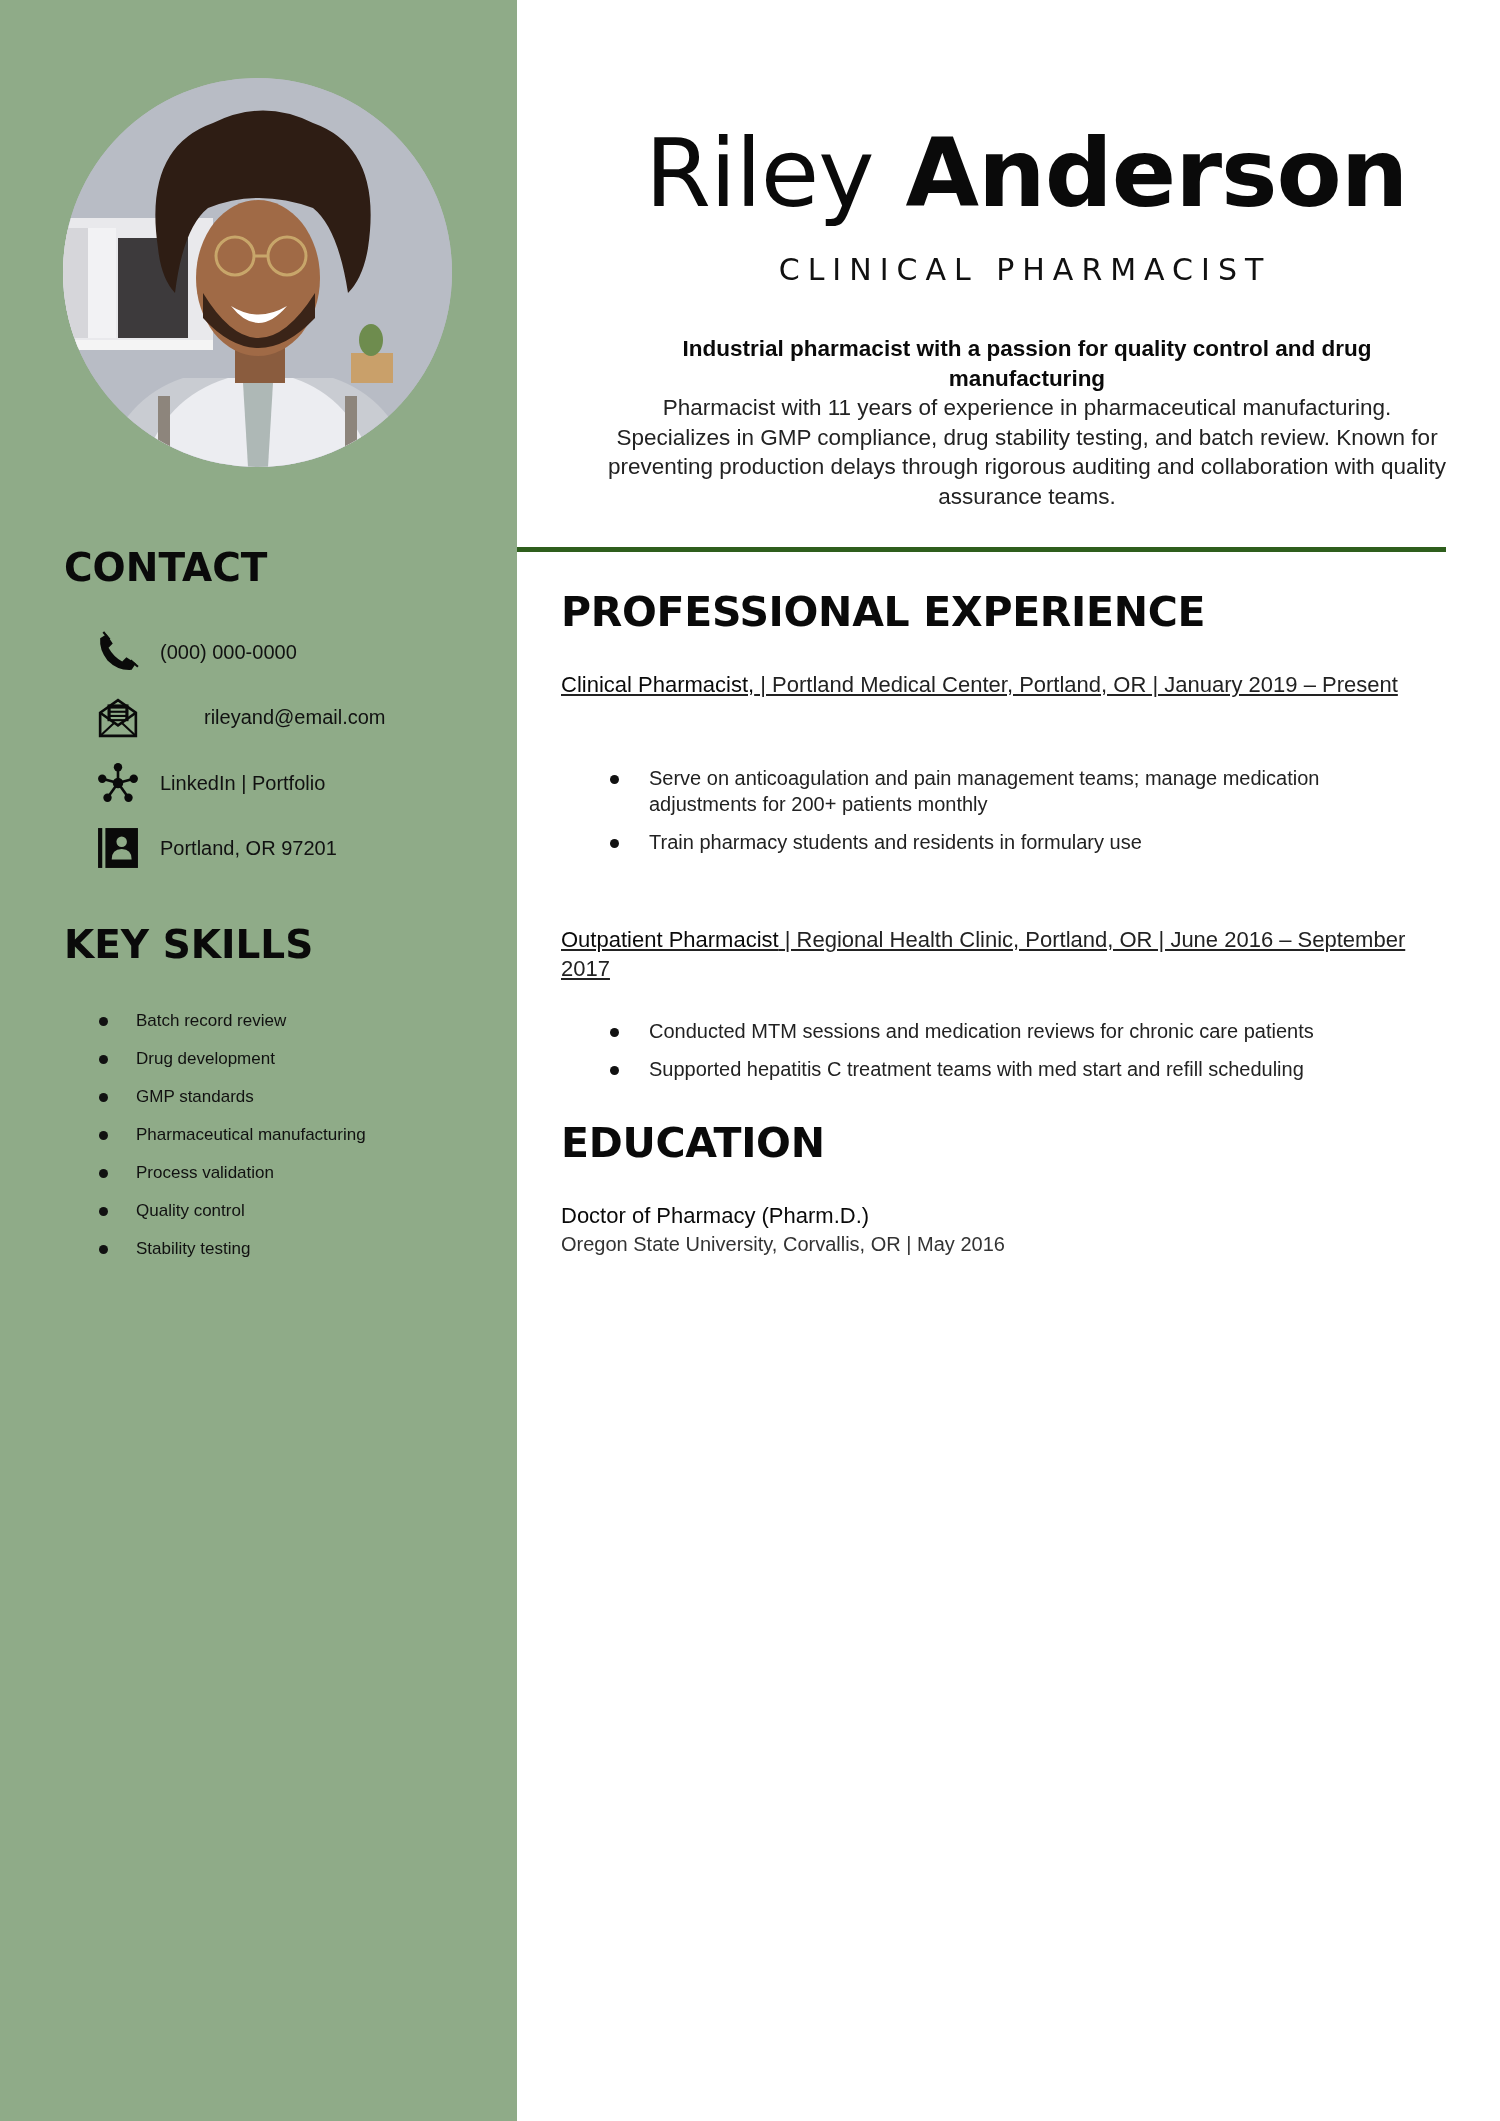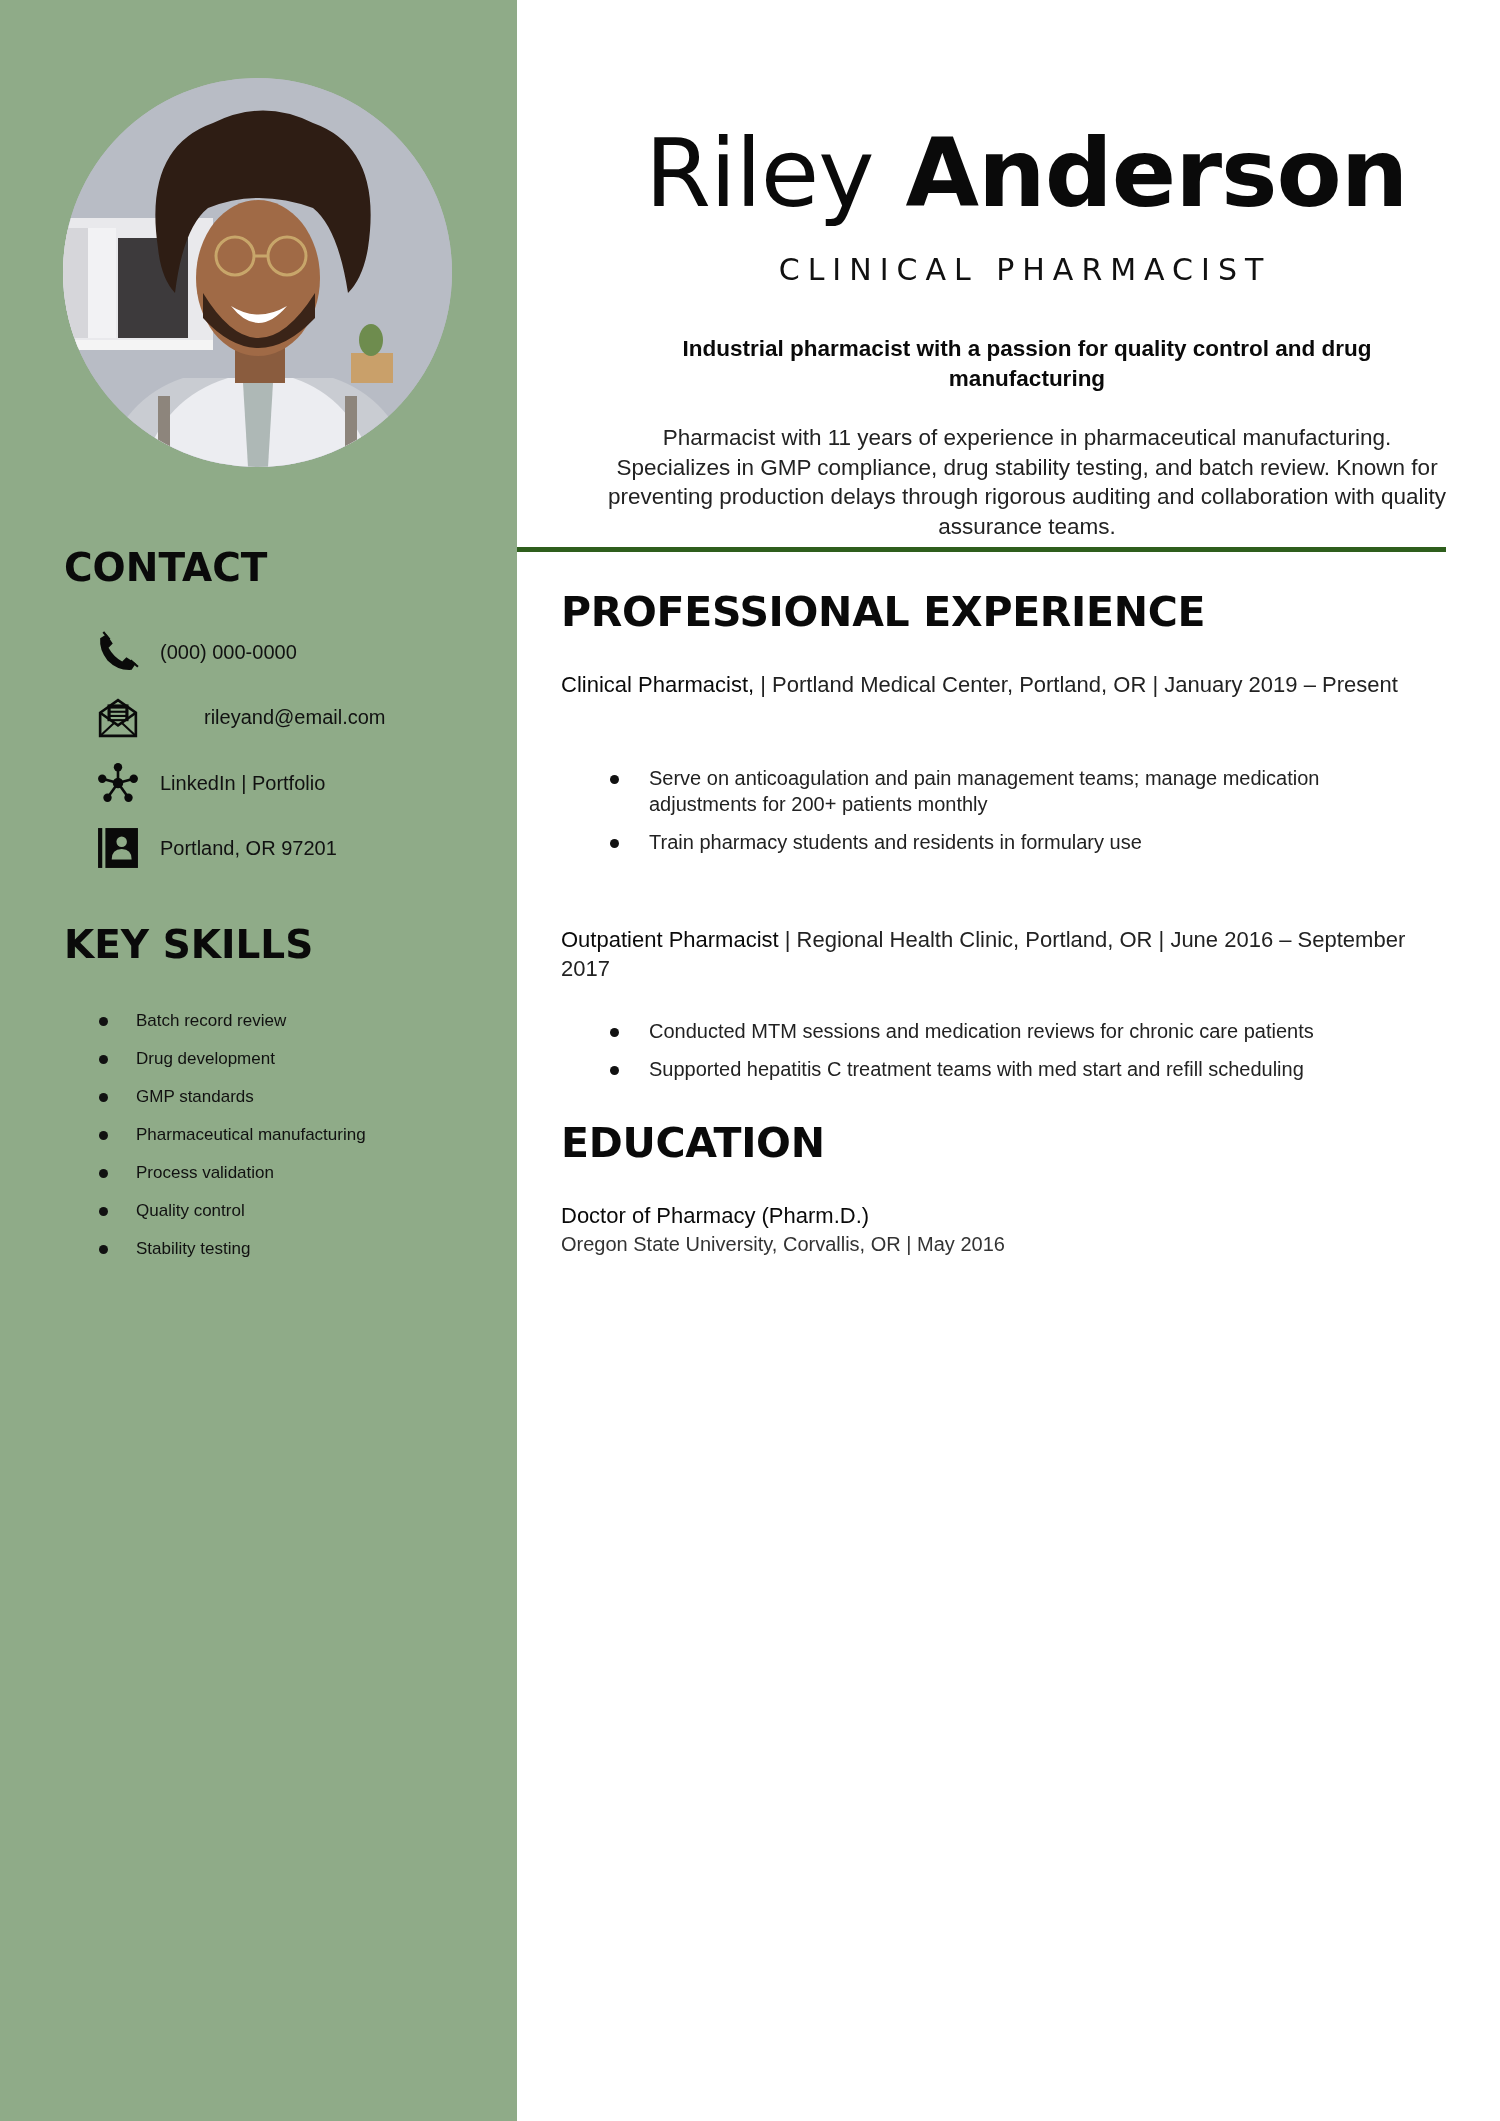--- a/index.html
+++ b/index.html
@@ -49,32 +49,32 @@
   .name .last { font-weight: bold; }
   .job-title {
     position: absolute; left: 128px; top: 252px; width: 760px; text-align: center;
     font-family: "DejaVu Sans", sans-serif; font-size: 30px; letter-spacing: 8px; color: #111;
   }
   .summary {
     position: absolute; left: 90px; top: 334px; width: 840px; text-align: center;
     font-size: 22.5px; line-height: 29.5px; color: #222;
   }
   .summary .headline { font-weight: bold; color: #0a0a0a; }
-  .summary .body { font-weight: normal; margin-top: 30px; }
+  .summary .body { font-weight: normal; }
 
   .divider {
     position: absolute; left: 0; top: 547px; width: 929px; height: 5px; background: #2e5e1c;
   }
   .sec-heading {
     position: absolute; left: 44px;
     font-family: "DejaVu Sans", sans-serif; font-weight: bold; font-size: 41px;
     color: #0a0a0a; letter-spacing: -0.3px;
   }
   .job-line {
-    position: absolute; left: 44px; width: 860px; font-size: 22px; line-height: 29px; color: #222;
+    position: absolute; left: 44px; width: 860px; font-size: 22px; line-height: 29px; color: #222; text-decoration: underline;
   }
   .job-line .role { color: #0a0a0a; }
   .bullets { position: absolute; left: 44px; width: 860px; list-style: none; }
   .bullets li {
     position: relative; font-size: 20px; line-height: 26px; padding-left: 88px;
     margin-bottom: 12px; color: #222;
   }
   .bullets li::before {
     content: ""; position: absolute; left: 49px; top: 10px; width: 9px; height: 9px;
     border-radius: 50%; background: #111;

